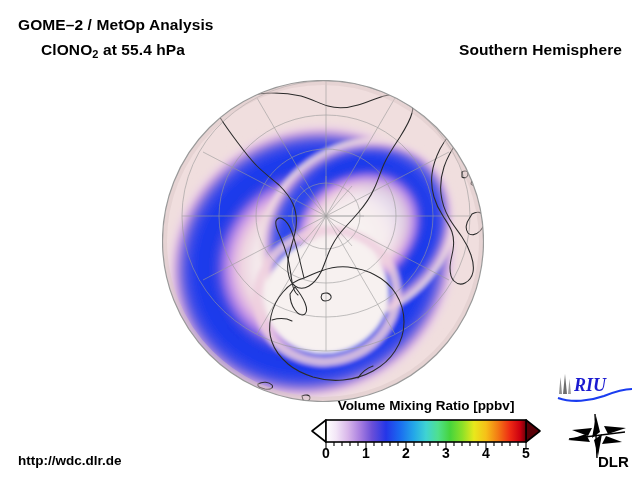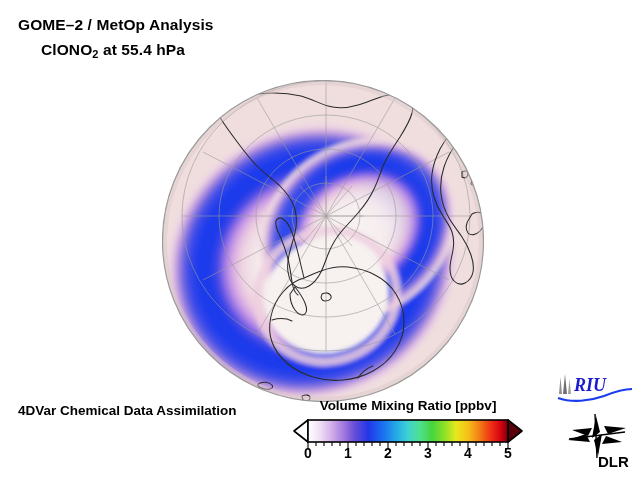--- a/index.html
+++ b/index.html
@@ -23,41 +23,42 @@
   #globe-wrap{position:absolute;left:162px;top:80px;width:322px;height:322px;}
   #globe-svg{display:block;width:322px;height:322px;}
 
   
   .foot{position:absolute;left:18px;font-weight:bold;color:#000;font-size:13.5px;white-space:nowrap;}
   #foot-0{top:403px;}
   #foot-1{top:428px;}
   #foot-2{top:453px;}
 
   
-  #cbar-block{position:absolute;left:292px;top:398px;width:232px;height:76px;text-decoration:underline;}
+  #cbar-block{position:absolute;left:310px;top:398px;width:232px;height:76px;text-decoration:underline;}
   #cbar-title{position:absolute;left:0;top:0;width:232px;text-align:center;
               font-weight:bold;font-size:13.5px;color:#000;white-space:nowrap;}
   #cbar-svg{position:absolute;left:0;top:20px;}
   .cb-lab{position:absolute;top:47px;font-weight:bold;font-size:14px;color:#000;
           width:24px;text-align:center;}
 
   
   #riu-logo{position:absolute;left:556px;top:373px;width:78px;height:30px;}
   #dlr-logo{position:absolute;left:562px;top:412px;width:70px;height:58px;}
 </style>
 </head>
 <body>
 
 <div id="stage">
 
   <div class="hdr" id="title-line1">GOME–2 / MetOp Analysis</div>
 
   <div class="hdr" id="title-line2"><span>ClONO</span><span class="sub">2</span><span> at 55.4 hPa</span></div>
 
 
+  <div class="hdr" id="hemi-line">Southern Hemisphere</div>
 
   <div id="globe-wrap">
     <svg id="globe-svg" viewBox="0 0 322 322" xmlns="http://www.w3.org/2000/svg">
       <defs>
         <clipPath id="discClip">
           <circle cx="161" cy="161" r="160.5"></circle>
         </clipPath>
 
         <radialGradient id="vortexGrad" cx="50%" cy="50%" r="50%" gradientUnits="objectBoundingBox">
           <stop offset="0.00" stop-color="#f8f3f2"></stop>
@@ -196,21 +197,21 @@
           <path d="M 140,316 C 144,314 148,315 148,318 C 148,321 144,322 141,320 Z"></path>
         </g>
 
         <circle cx="161" cy="161" r="158" fill="none" stroke="#d9c6c6" stroke-width="4" opacity="0.45"></circle>
       </g>
 
       <circle cx="161" cy="161" r="160.5" fill="none" stroke="#9a9a9a" stroke-width="1.2"></circle>
     </svg>
   </div>
 
-  <div class="foot" id="foot-0">4DVar Chemical Data Assimilation</div>
+  <div class="foot" id="foot-2">http://wdc.dlr.de</div>
 
   <div id="cbar-block">
     <div id="cbar-title">Volume Mixing Ratio [ppbv]</div>
 
     <svg id="cbar-svg" width="232" height="34" viewBox="0 0 232 34" xmlns="http://www.w3.org/2000/svg">
       <defs>
         <linearGradient id="cbGrad" x1="0" y1="0" x2="1" y2="0">
           <stop offset="0%" stop-color="#ffffff"></stop>
           <stop offset="5%" stop-color="#f3e6f7"></stop>
           <stop offset="11%" stop-color="#d8b6ea"></stop>

